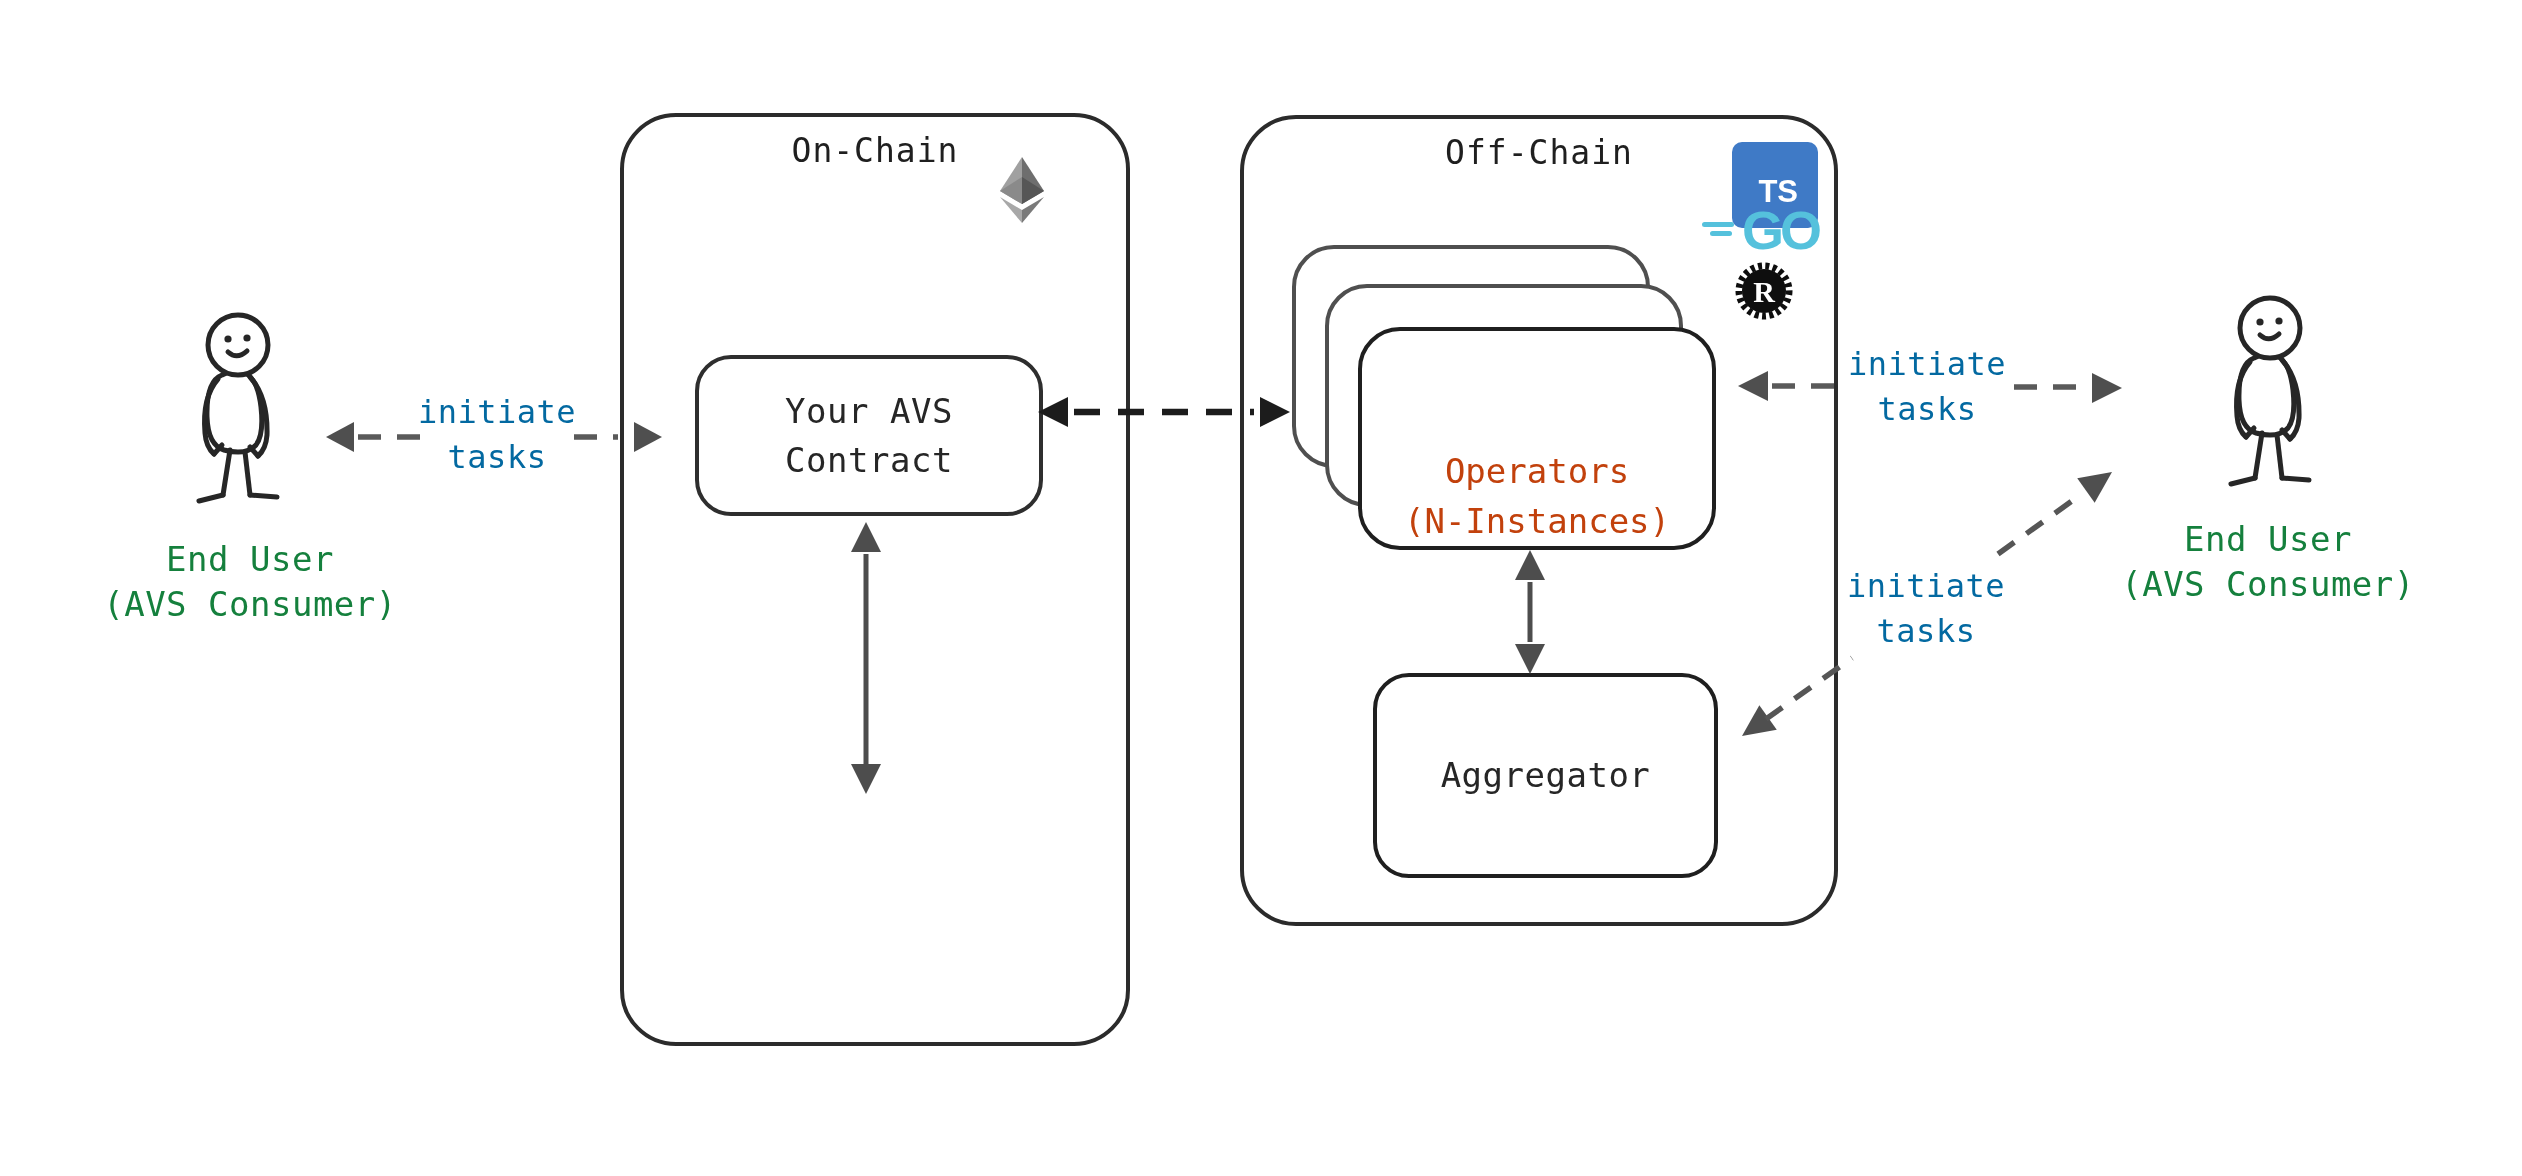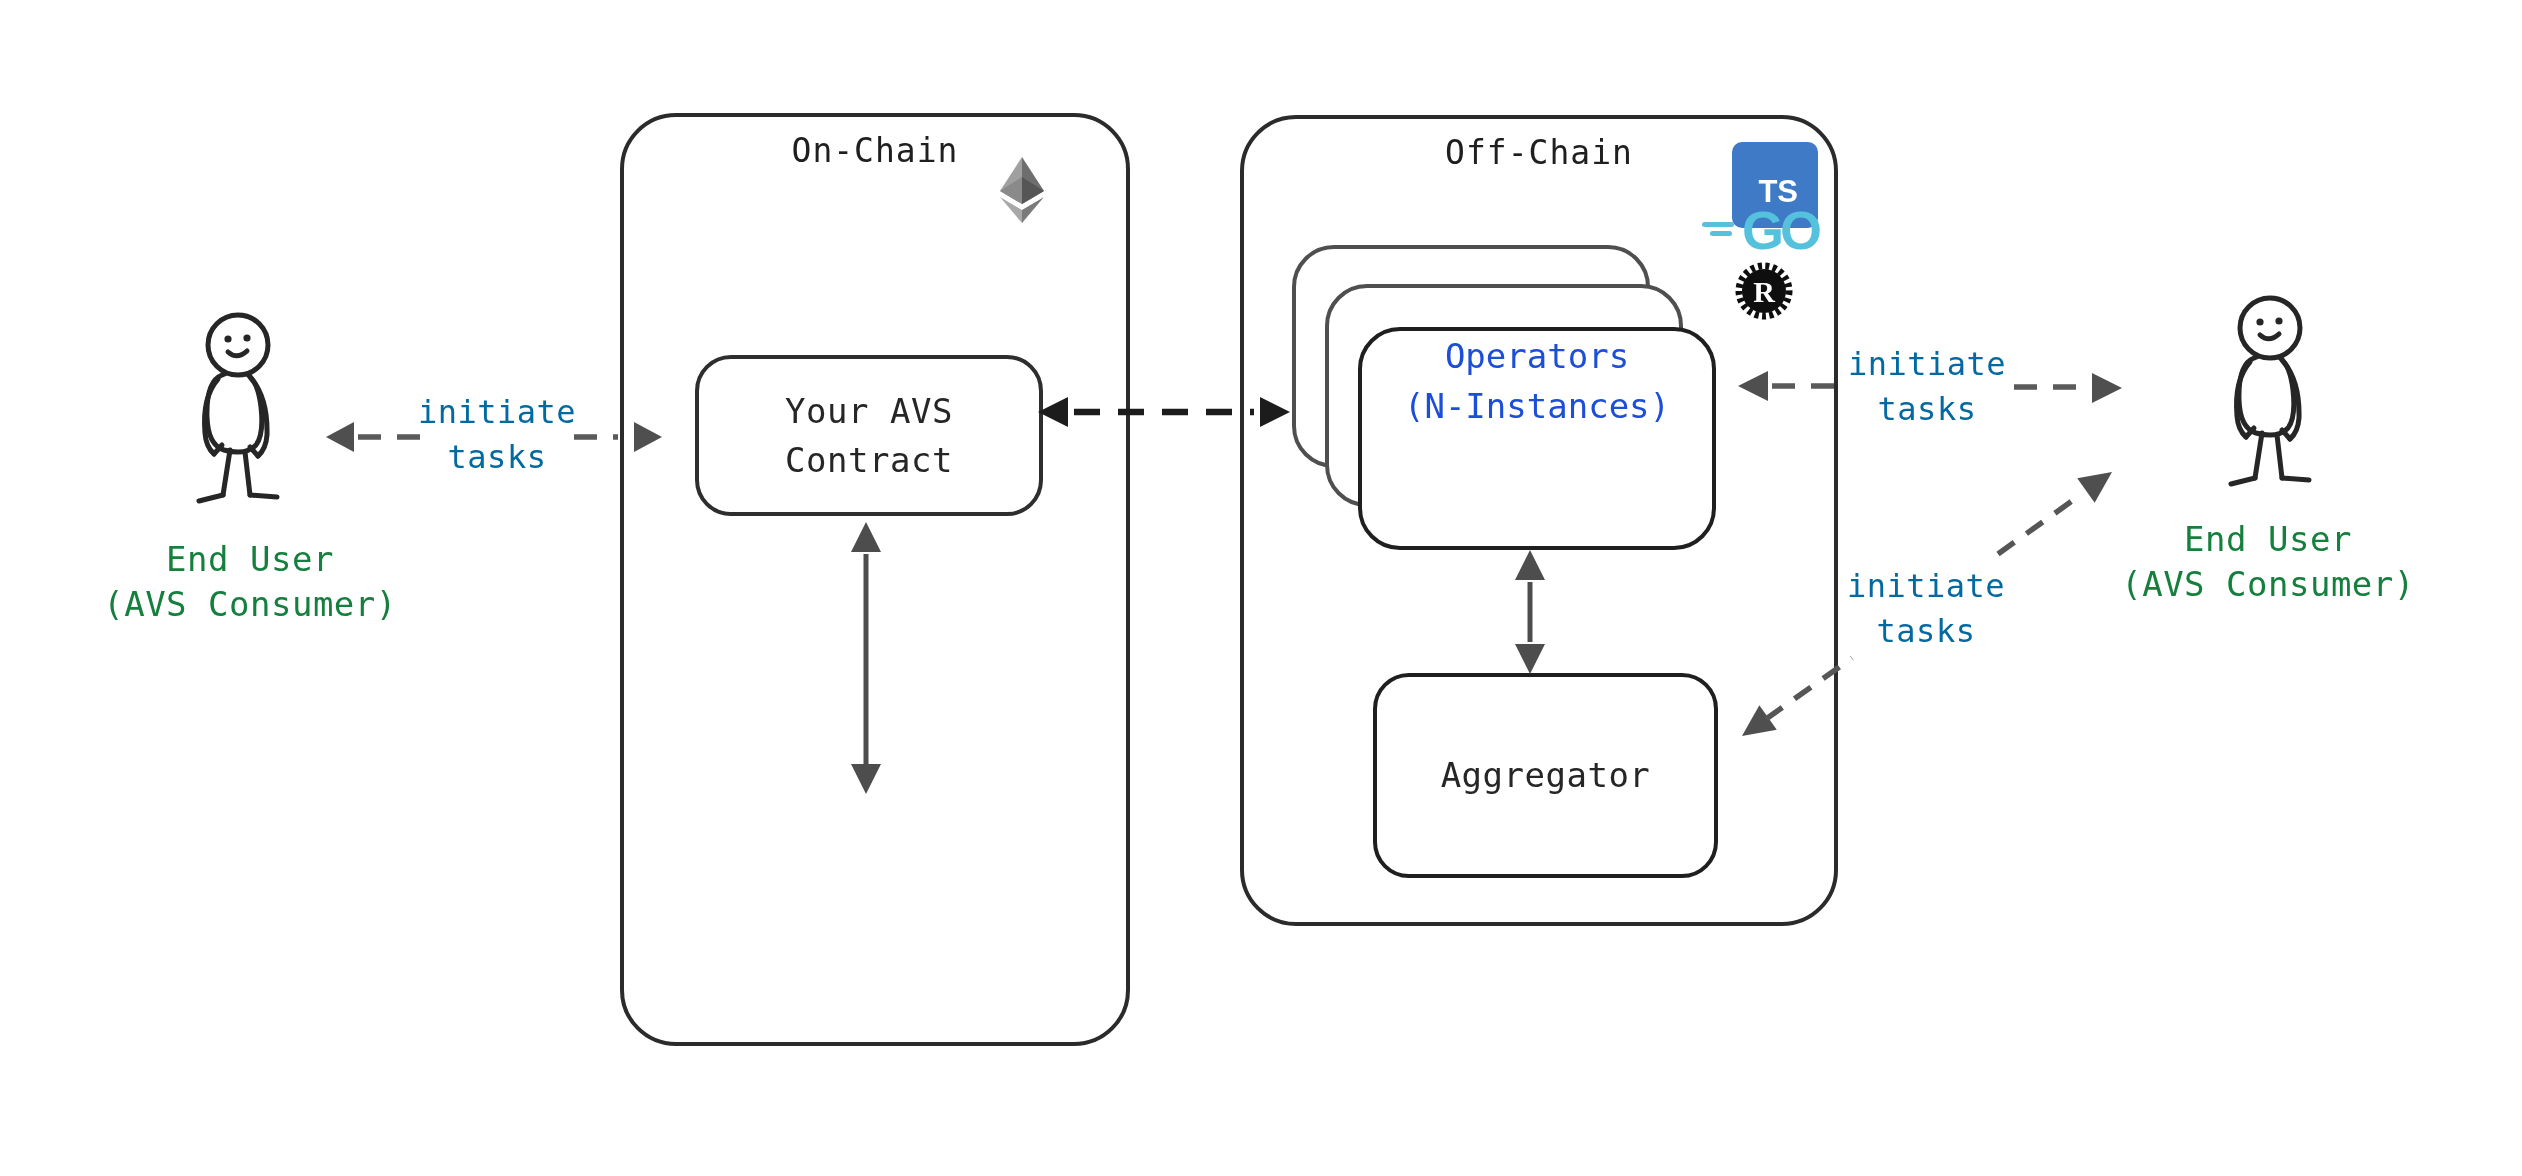--- a/index.html
+++ b/index.html
@@ -19,22 +19,22 @@
     position:absolute; background:#ffffff; border:4px solid #2e2e2e; border-radius:36px;
     display:flex; flex-direction:column; align-items:center; justify-content:center;
     z-index:2; font-size:34px; color:#262626; line-height:49px; letter-spacing:0.5px; text-align:center;
   }
   .card {
     position:absolute; width:350px; height:215px; background:#ffffff;
     border:4px solid #4f4f4f; border-radius:42px; z-index:2;
   }
   .card.front {
     z-index:4; border-color:#1f1f1f;
-    display:flex; flex-direction:column; align-items:center; justify-content:flex-start;
-    font-size:34px; color:#1d4ed8; line-height:50px; text-align:center;
+    display:flex; flex-direction:column; align-items:center; justify-content:flex-end;
+    font-size:34px; color:#c2410c; line-height:50px; text-align:center;
   }
   .label { position:absolute; text-align:center; line-height:45px; z-index:7; }
   .user-label { font-size:34px; color:#15803d; letter-spacing:0.5px; }
   .task-label { font-size:32px; color:#0369a1; letter-spacing:0.5px; }
 
   .ts-icon {
     position:absolute; left:1732px; top:142px; width:62px; height:62px;
     background:#3f7ac6; border-radius:10px; color:#ffffff;
     display:flex; align-items:flex-end; justify-content:flex-end;
     font-family:"Liberation Sans", sans-serif; font-weight:bold; font-size:31px;

